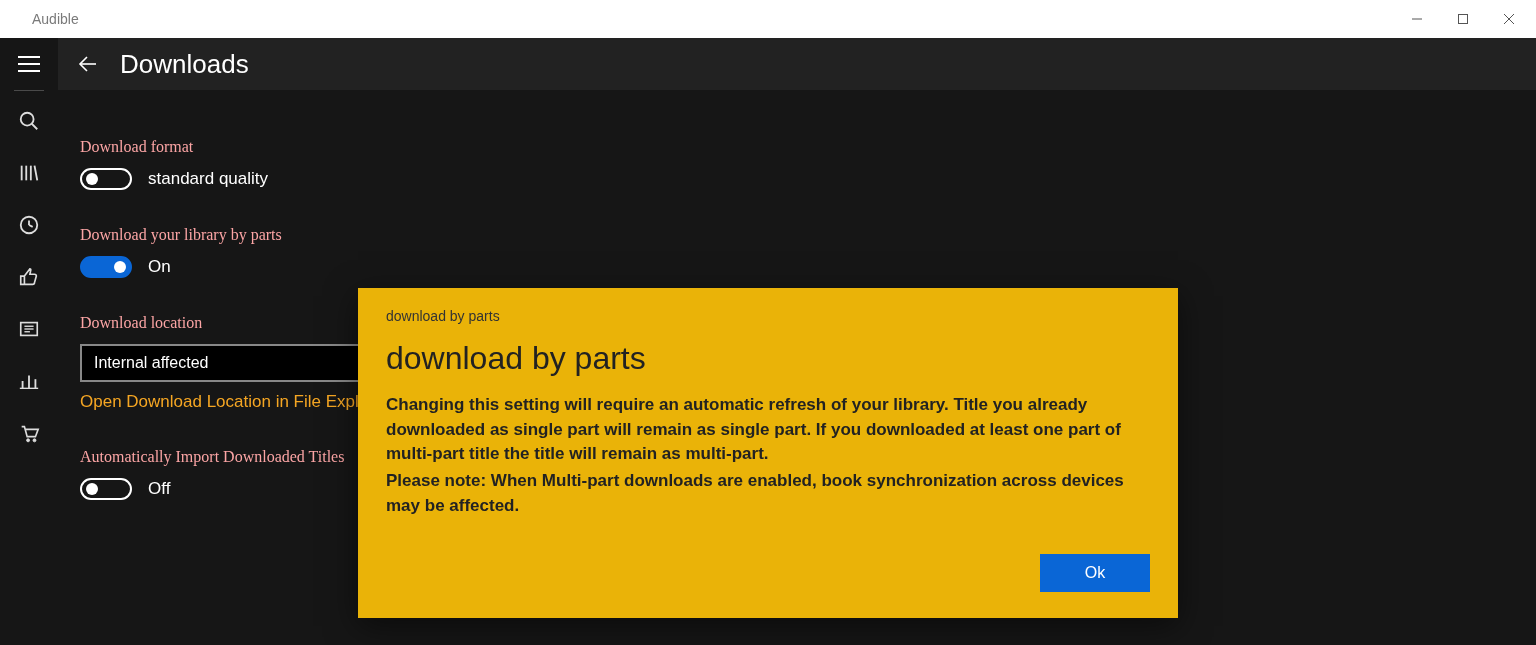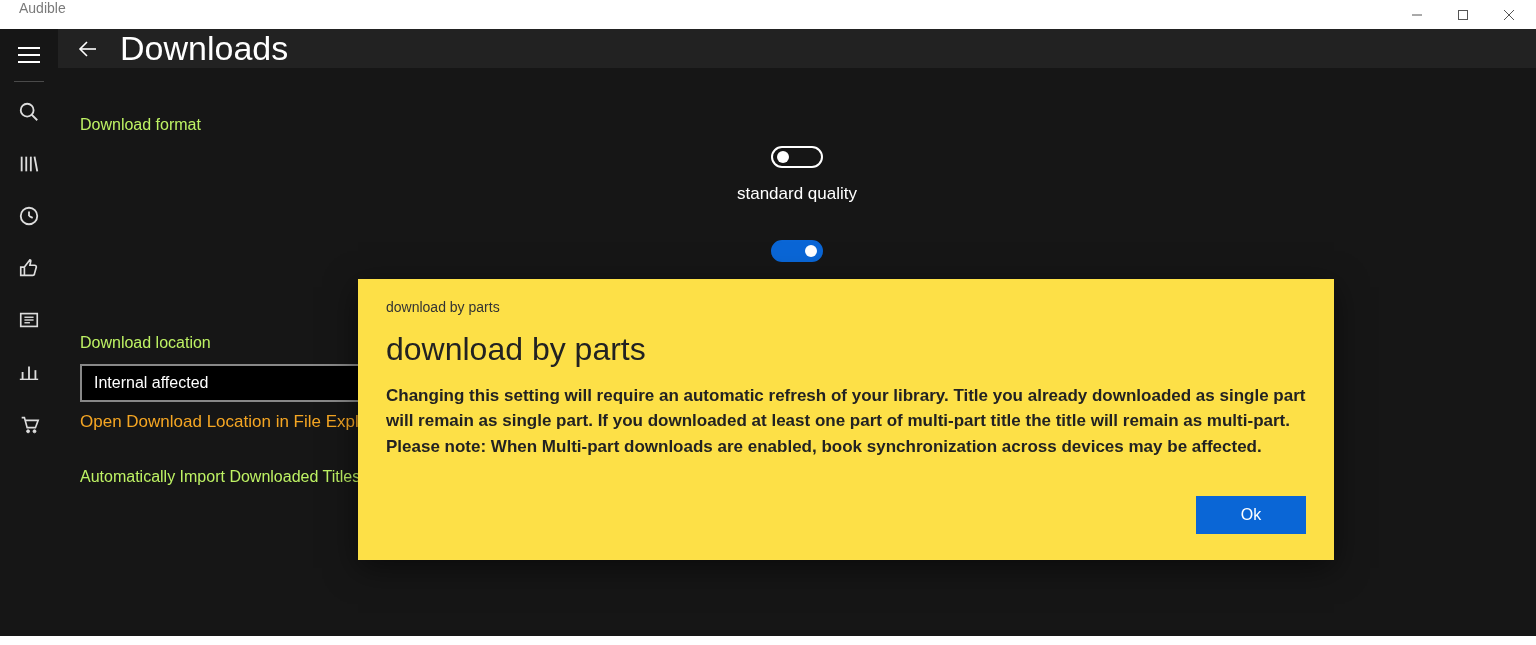--- a/index.html
+++ b/index.html
@@ -1,52 +1,52 @@
 <!DOCTYPE html>
 <html><head>
 <meta charset="utf-8">
 <style>
   * { box-sizing: border-box; margin: 0; padding: 0; }
   html, body { width: 1536px; height: 645px; font-family: "Segoe UI", Arial, sans-serif; overflow: hidden; background: #fff; }
-  .titlebar { height: 29px; display: flex; align-items: flex-start; justify-content: space-between; background: #fff; color: #888; padding: 0 4px 0 19px; }
+  .titlebar { height: 38px; display: flex; align-items: center; justify-content: space-between; background: #fff; color: #888; padding: 0 4px 0 32px; }
   .titlebar .app-name { font-size: 14px; color: #7a7a7a; }
   .titlebar .win-controls { display: flex; gap: 0; }
   .win-btn { width: 46px; height: 30px; display: flex; align-items: center; justify-content: center; color: #555; }
   .win-btn svg { display: block; }
 
   .app-body { display: flex; height: calc(645px - 38px); background: #161616; color: #fff; position: relative; }
 
   .sidebar { width: 58px; background: #161616; display: flex; flex-direction: column; align-items: center; padding-top: 0; }
   .sidebar .menu-btn { width: 58px; height: 52px; display: flex; align-items: center; justify-content: center; }
   .sidebar .divider { width: 30px; height: 1px; background: #4a4a4a; margin: 0 0 4px 0; }
   .side-icon { width: 58px; height: 52px; display: flex; align-items: center; justify-content: center; color: #ddd; }
   .side-icon svg { stroke: #ddd; }
 
   .content { flex: 1; display: flex; flex-direction: column; }
   .header { height: 52px; background: #222222; display: flex; align-items: center; padding-left: 12px; gap: 14px; }
   .header .back { width: 36px; display: flex; align-items: center; justify-content: center; color: #fff; }
-  .header h1 { font-size: 34px; font-weight: 400; color: #fff; }
+  .header h1 { font-size: 26px; font-weight: 400; color: #fff; }
 
   .settings { padding: 48px 22px; color: #eee; }
-  .section-label { font-size: 16px; color: #bef264; margin-bottom: 12px; }
-  .row { display: flex; align-items: center; gap: 16px; margin-bottom: 36px; flex-direction: column; }
+  .section-label { font-size: 16px; color: #fca5a5; margin-bottom: 12px; font-family: Liberation Serif, serif; }
+  .row { display: flex; align-items: center; gap: 16px; margin-bottom: 36px; }
   .toggle { width: 52px; height: 22px; border-radius: 11px; position: relative; border: 2px solid #fff; }
   .toggle .knob { width: 12px; height: 12px; border-radius: 50%; background: #fff; position: absolute; top: 3px; left: 4px; }
   .toggle.on { background: #0a66d6; border-color: #0a66d6; }
   .toggle.on .knob { left: auto; right: 4px; }
   .toggle-label { font-size: 17px; color: #fff; }
 
   .select-box { width: 600px; height: 38px; border: 2px solid #888; background: #000; color: #fff; display: flex; align-items: center; padding: 0 12px; font-size: 16px; justify-content: space-between; margin-bottom: 10px; }
   .link { color: #f5a623; font-size: 17px; display: block; margin-bottom: 36px; }
 
   
   .dialog {
     position: absolute;
     left: 358px; top: 250px;
-    width: 976px; background: #fde047; color: #222;
+    width: 820px; background: #eab308; color: #222;
     box-shadow: 0 8px 30px rgba(0,0,0,0.5);
     padding: 20px 28px 26px 28px;
   }
   .dialog .small { font-size: 14px; color: #333; margin-bottom: 16px; }
   .dialog h2 { font-size: 32px; font-weight: 400; margin-bottom: 16px; }
   .dialog p { font-size: 17px; line-height: 1.45; color: #222; margin-bottom: 2px; font-weight: bold; }
   .dialog .btn-row { display: flex; justify-content: flex-end; gap: 22px; margin-top: 36px; }
   .dialog .btn { width: 110px; height: 38px; display: flex; align-items: center; justify-content: center; font-size: 16px; }
   .dialog .btn.primary { background: #0a66d6; color: #fff; }
   .dialog .btn.secondary { background: #ccc; color: #222; }
@@ -152,20 +152,21 @@
     <div class="settings">
 
       <div class="section-label">Download format</div>
       <div class="row">
         <div class="toggle">
             <div class="knob"></div>
           </div>
         <div class="toggle-label">standard quality</div>
       </div>
 
+      <div class="section-label">Download your library by parts</div>
       <div class="row">
         <div class="toggle on">
             <div class="knob"></div>
           </div>
         <div class="toggle-label">On</div>
       </div>
 
       <div class="section-label">Download location</div>
       <div class="select-box">
         <span>Internal affected</span>

